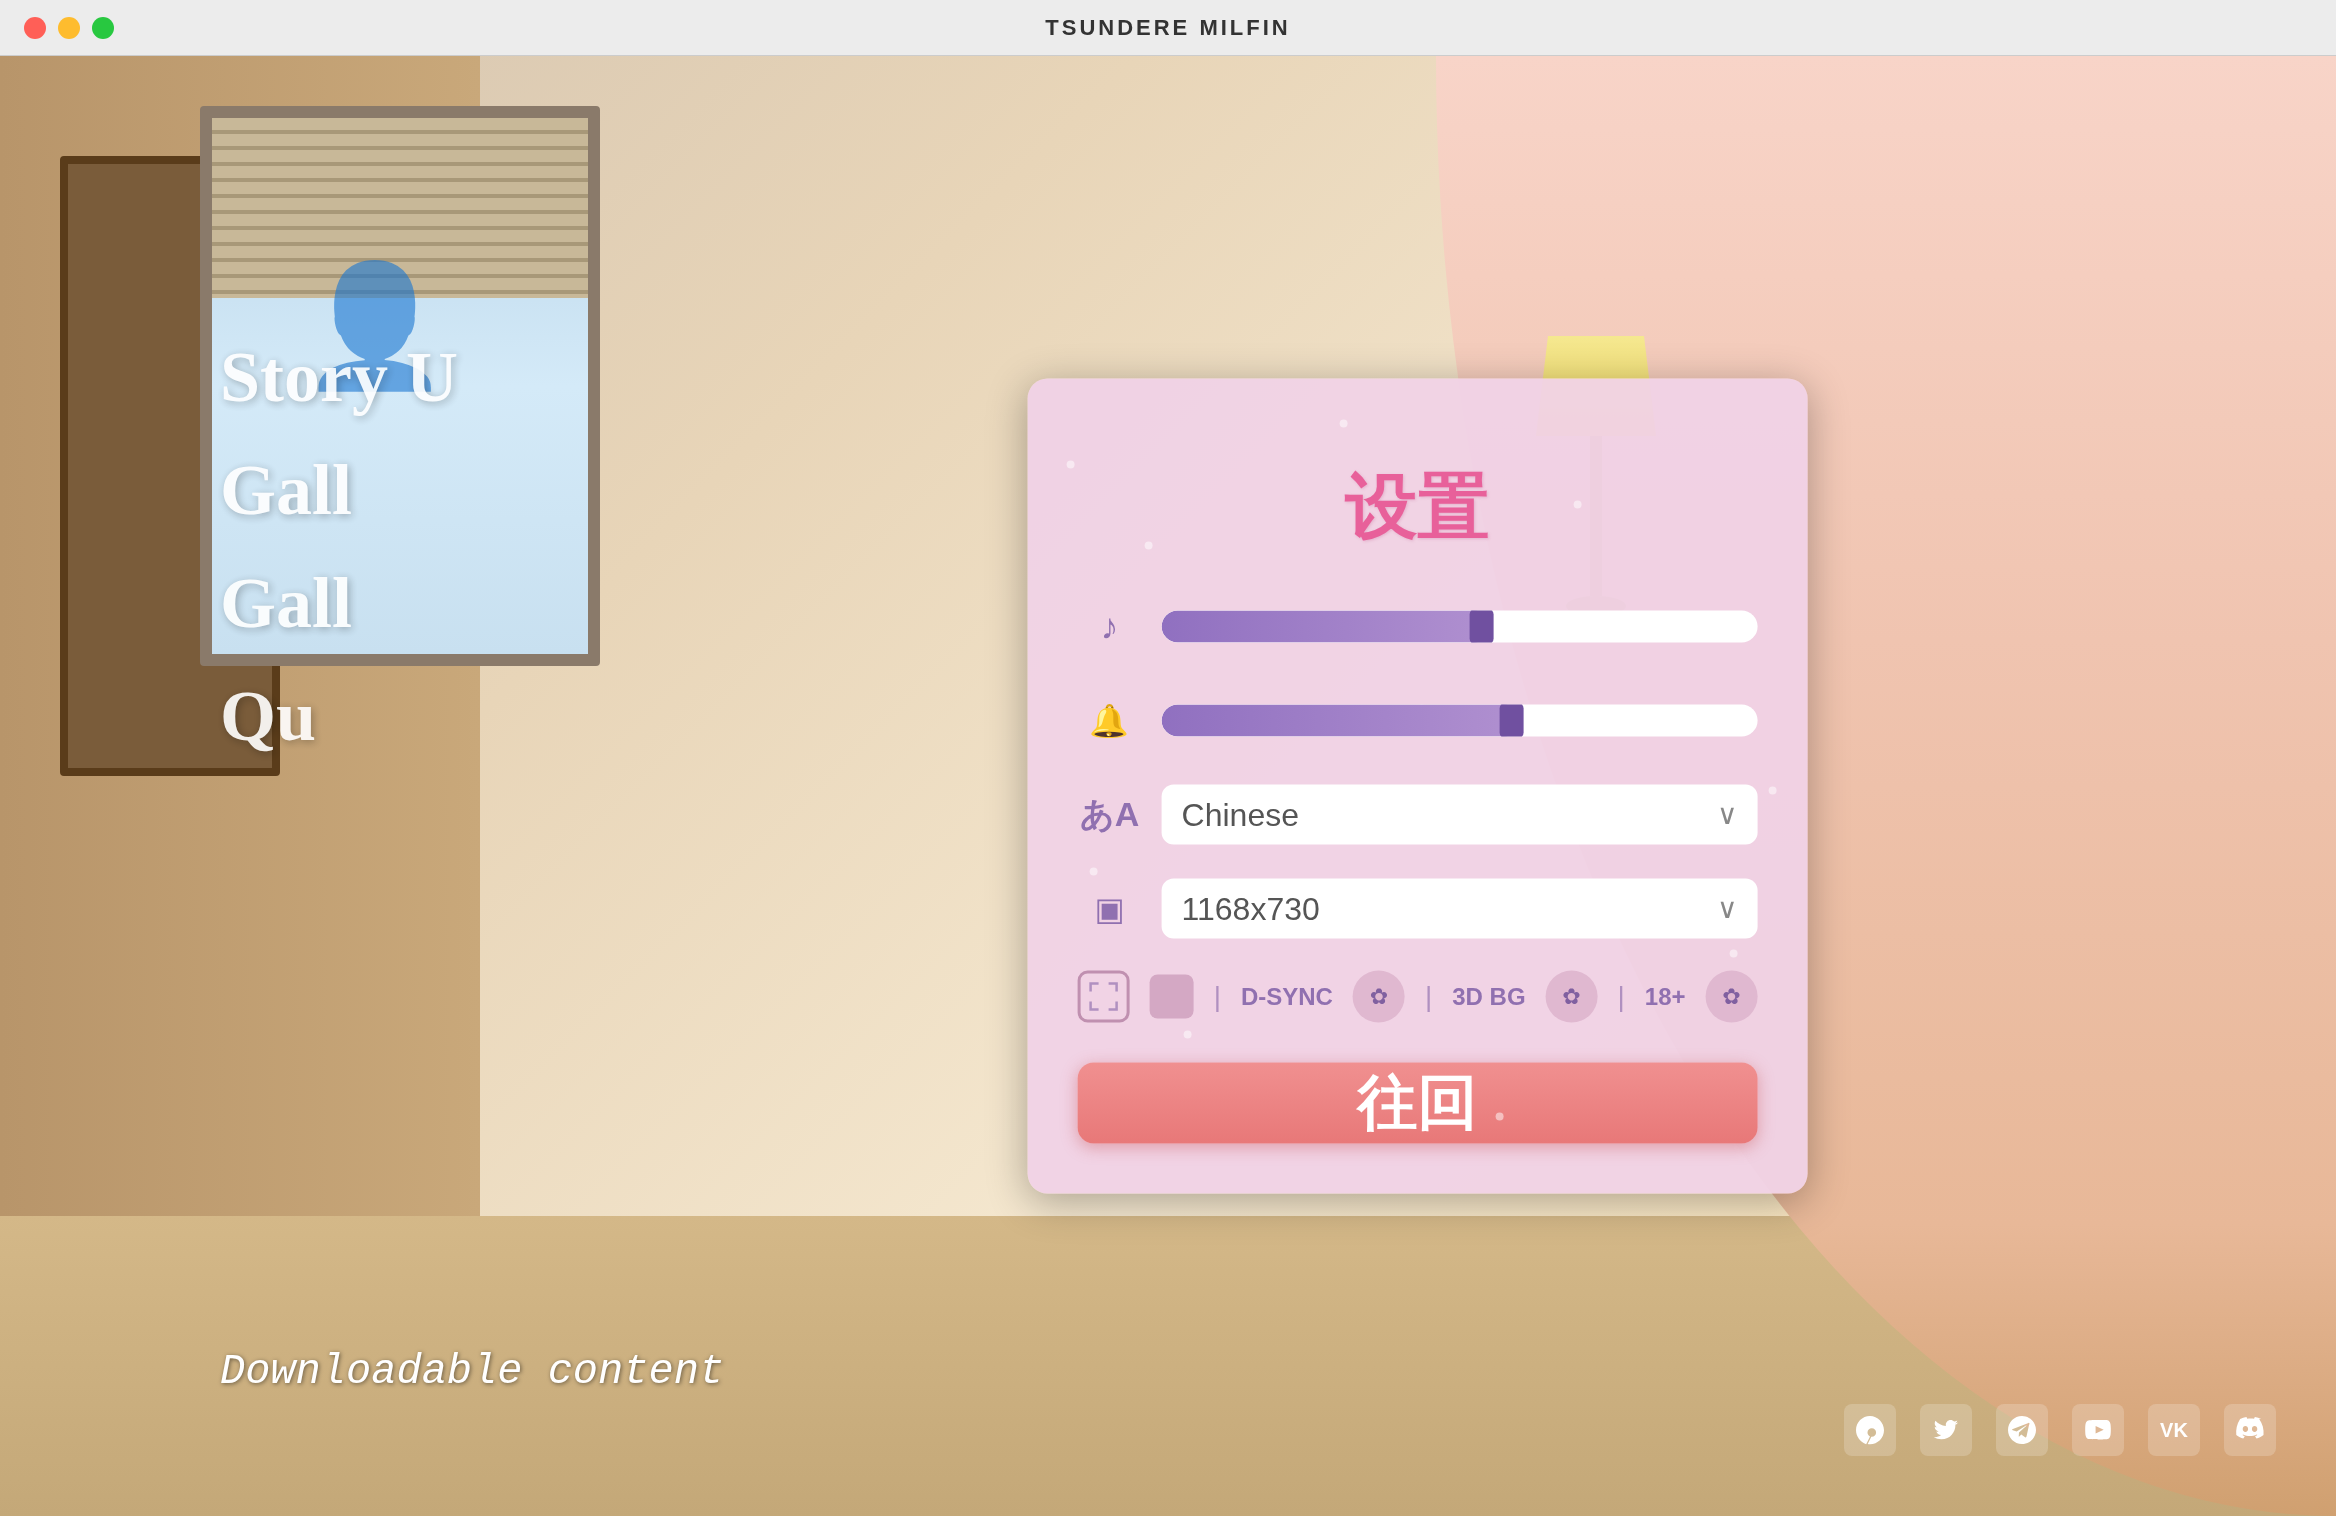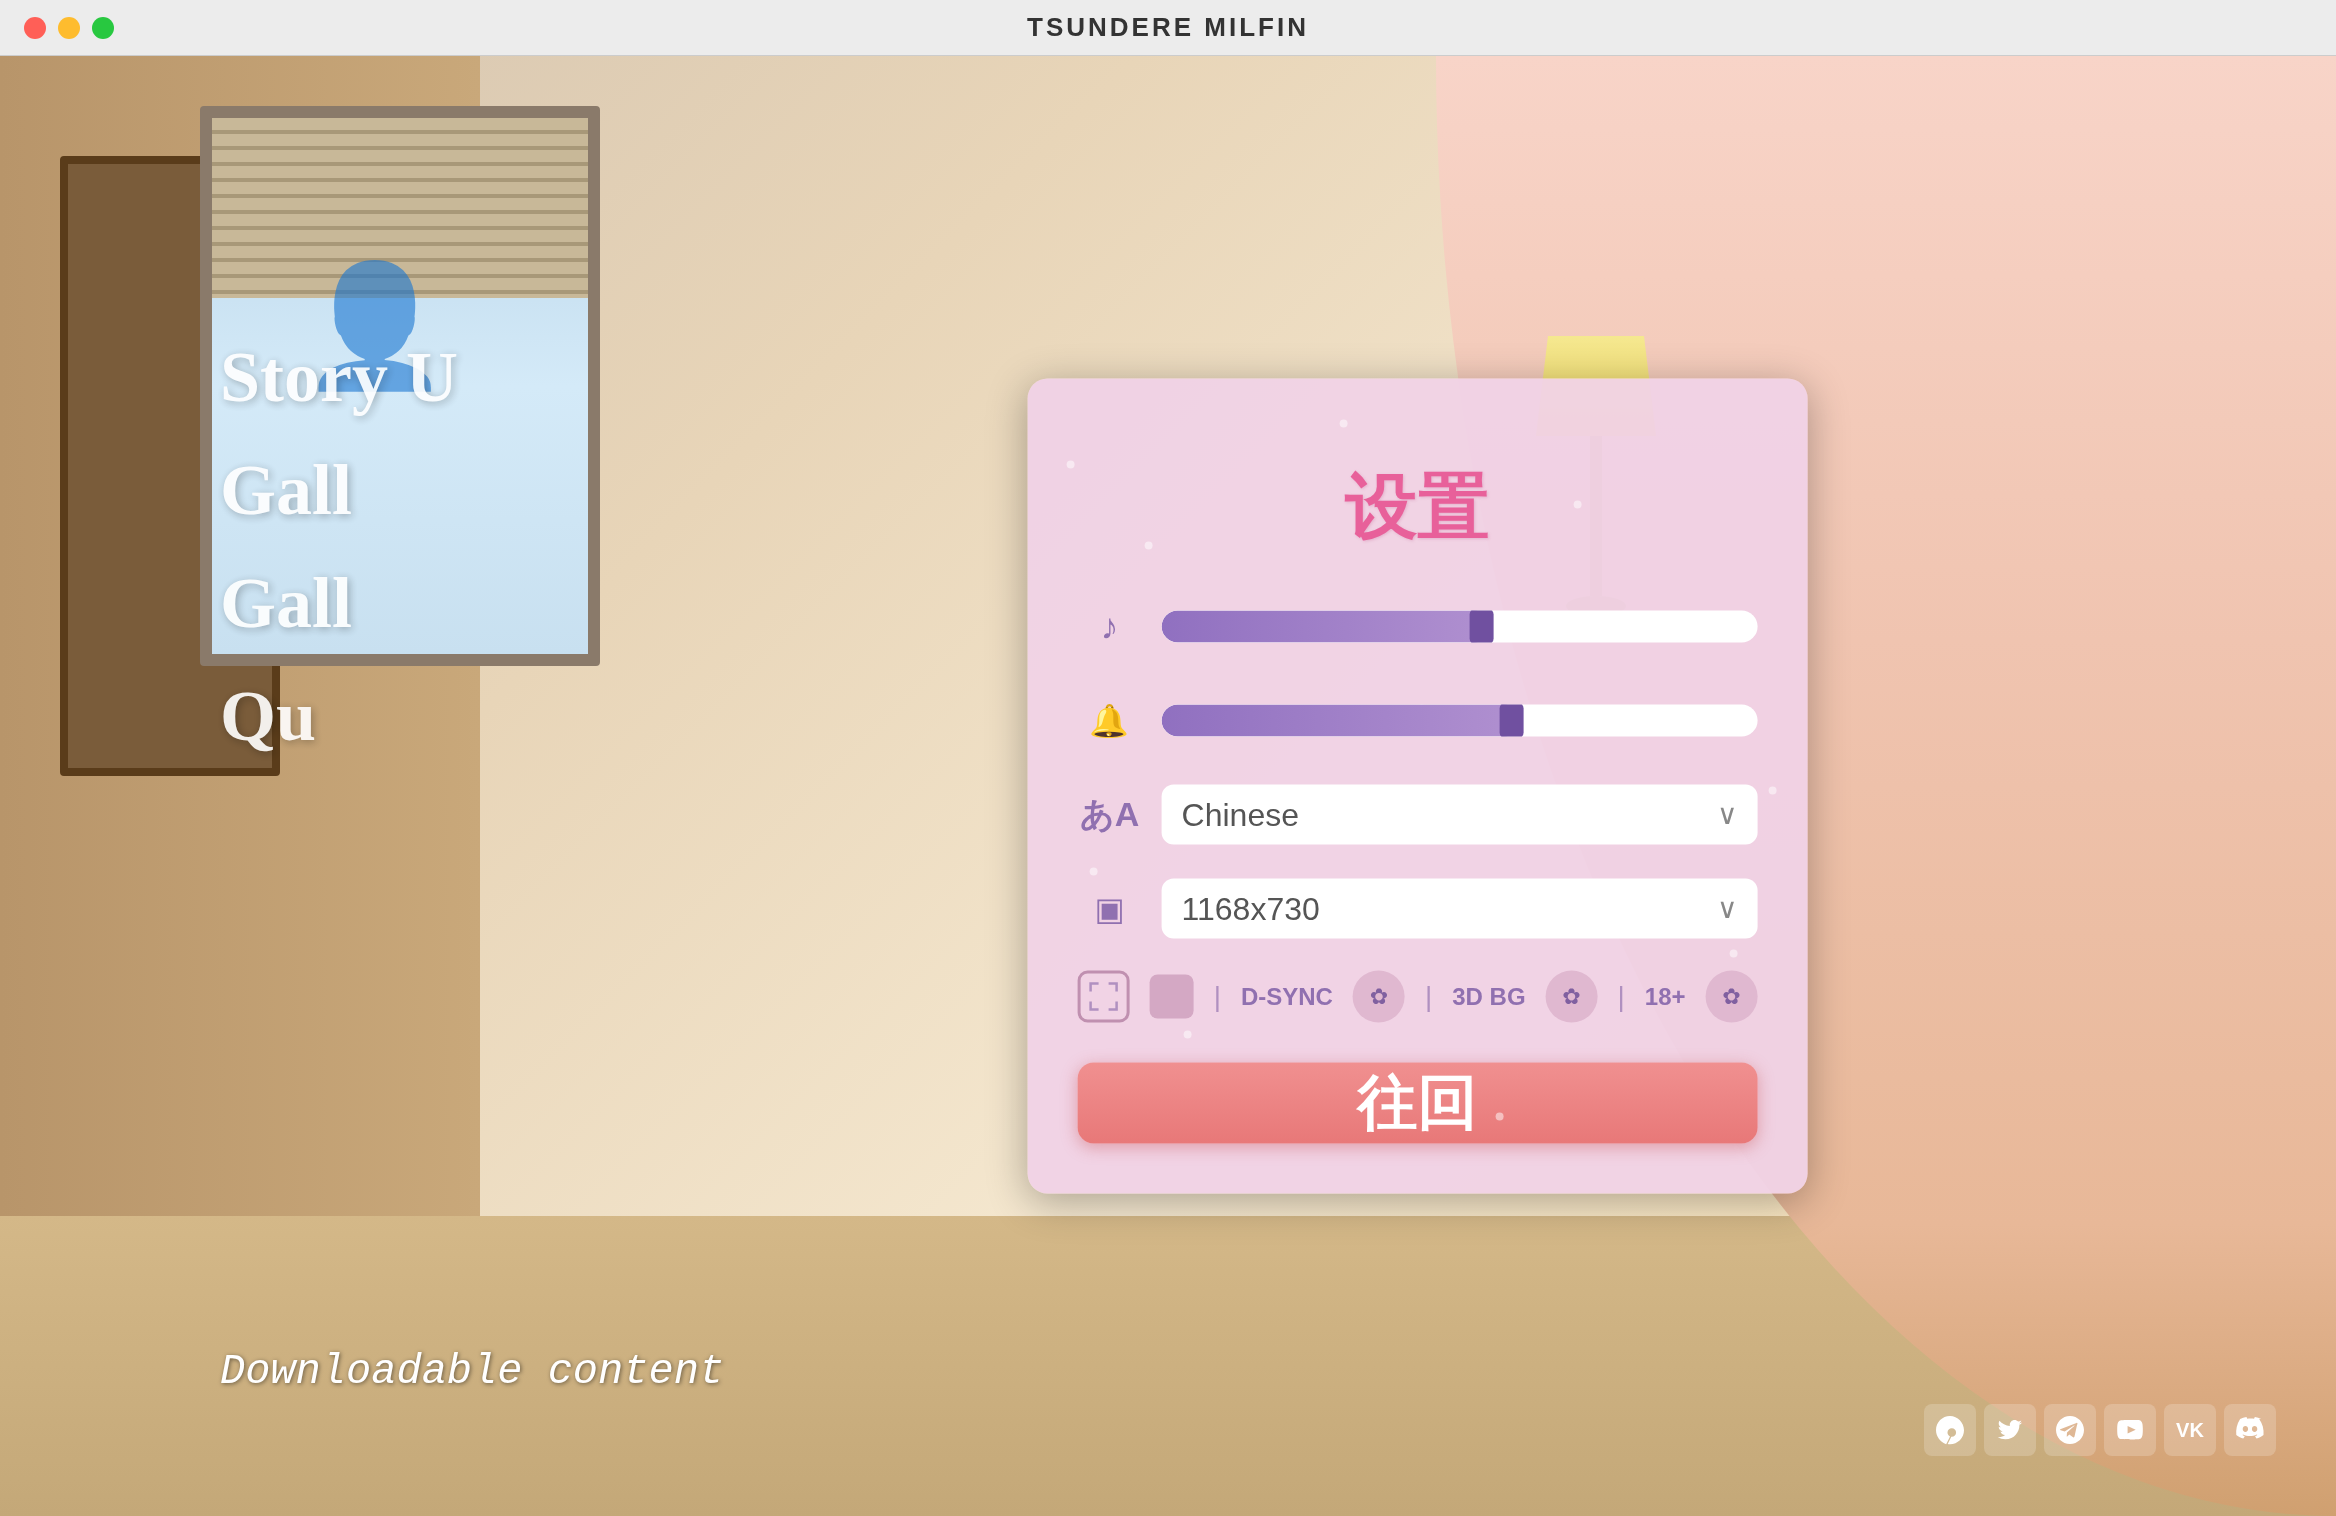--- a/index.html
+++ b/index.html
@@ -35,21 +35,21 @@
     .tb-btn {
       width: 22px;
       height: 22px;
       border-radius: 50%;
       display: inline-block;
     }
     .tb-close { background: #ff5f57; }
     .tb-min { background: #febc2e; }
     .tb-max { background: #28c840; }
     .titlebar-title {
-      font-size: 26px;
+      font-size: 22px;
       font-weight: 600;
       color: #333;
       letter-spacing: 3px;
     }
 
     
     #game-area {
       width: 100%;
       height: calc(100% - 56px);
       position: relative;
@@ -337,21 +337,21 @@
       text-shadow: 1px 1px 4px rgba(0,0,0,0.5);
       font-family: Liberation Mono, monospace;
     }
 
     
     .social-icons {
       position: absolute;
       bottom: 60px;
       right: 60px;
       display: flex;
-      gap: 8px;
+      gap: 24px;
       align-items: center;
     }
     .social-icon {
       width: 52px;
       height: 52px;
       background: rgba(255,255,255,0.2);
       border-radius: 8px;
       display: flex;
       align-items: center;
       justify-content: center;

